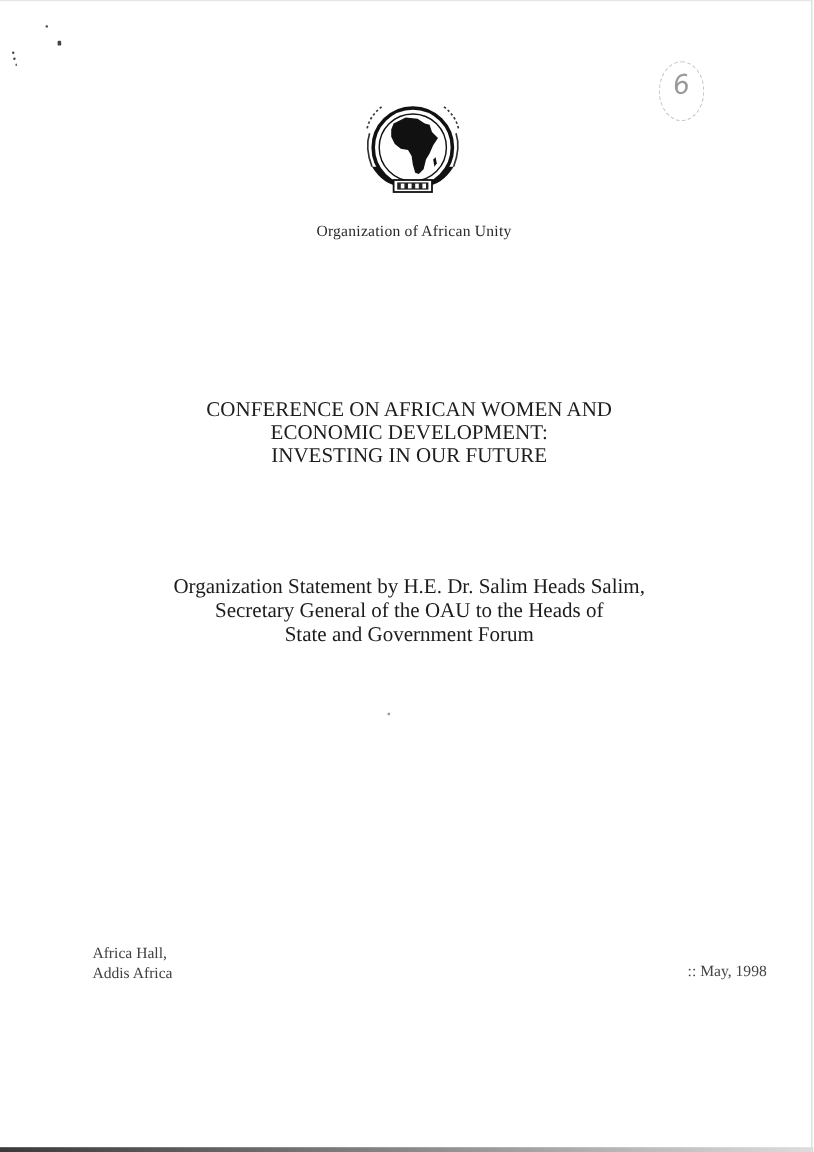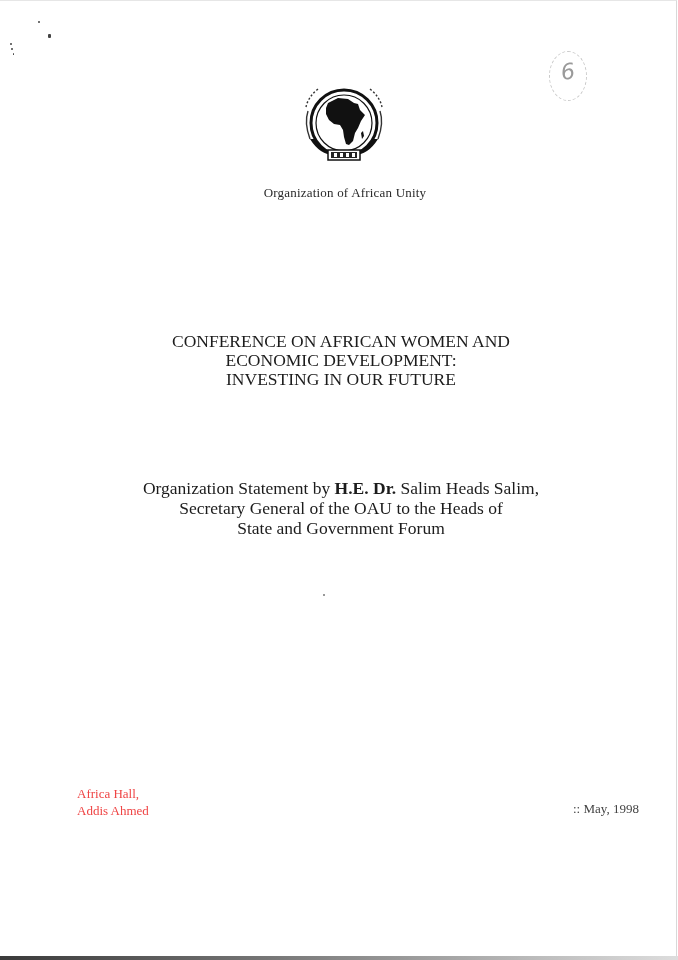--- a/index.html
+++ b/index.html
@@ -80,33 +80,33 @@
     .statement {
       position: absolute;
       left: 0; top: 477px;
       width: 682px;
       text-align: center;
       font-size: 17.5px;
       line-height: 20px;
       color: #1c1c1c;
     }
     .statement div { white-space: nowrap; }
-    .statement b { font-weight: bold; }
+    .statement b { font-weight: normal; }
     .speck {
       position: absolute;
       left: 323px; top: 593px;
       width: 2px; height: 2px;
       background: #999;
     }
     .location {
       position: absolute;
       left: 77px; top: 784px;
       font-size: 13px;
       line-height: 17px;
-      color: #ef4444;
+      color: #404040;
     }
     .date {
       position: absolute;
       left: 534px; top: 800px;
       font-size: 13px;
       color: #444;
       white-space: nowrap;
       margin-left: 39px;
     }
   </style>
@@ -165,19 +165,19 @@
   <div class="statement">
     <div><span>Organization Statement by </span><b>H.E. Dr.</b><span> Salim Heads Salim,</span></div>
     <div>Secretary General of the OAU to the Heads of</div>
     <div>State and Government Forum</div>
   </div>
 
   <div class="speck"></div>
 
   <div class="location">
     <div>Africa Hall,</div>
-    <div>Addis Ahmed</div>
+    <div>Addis Africa</div>
   </div>
 
   <div class="date">:: May, 1998</div>
 </div>
 
 <div class="bottom-edge"></div>
 
 </body></html>

